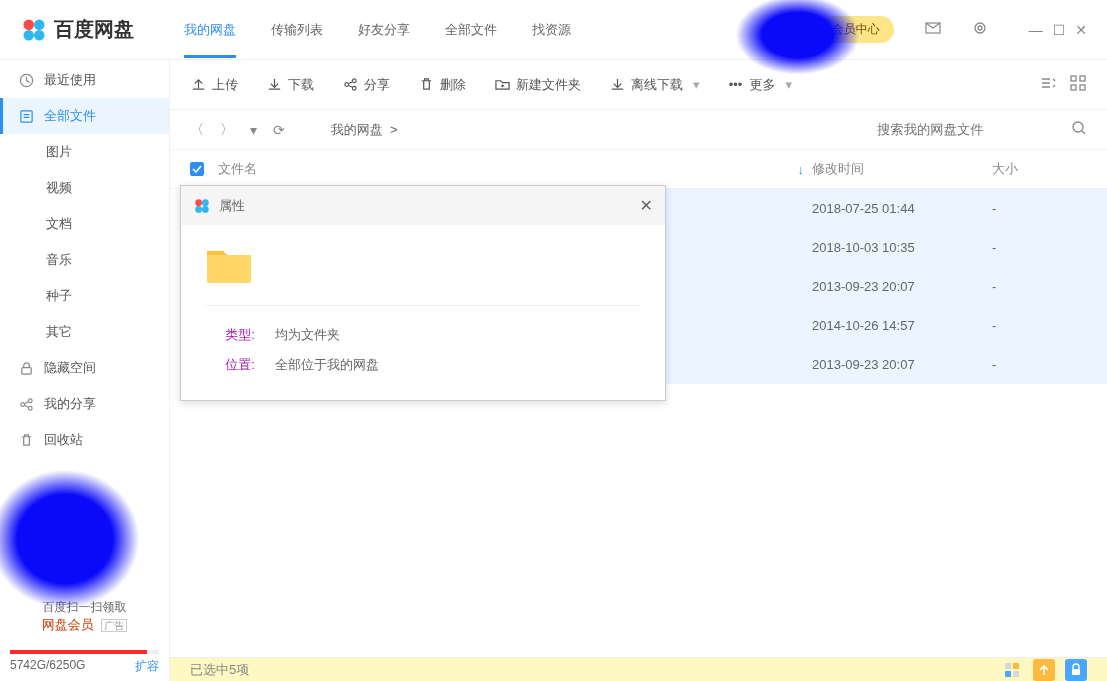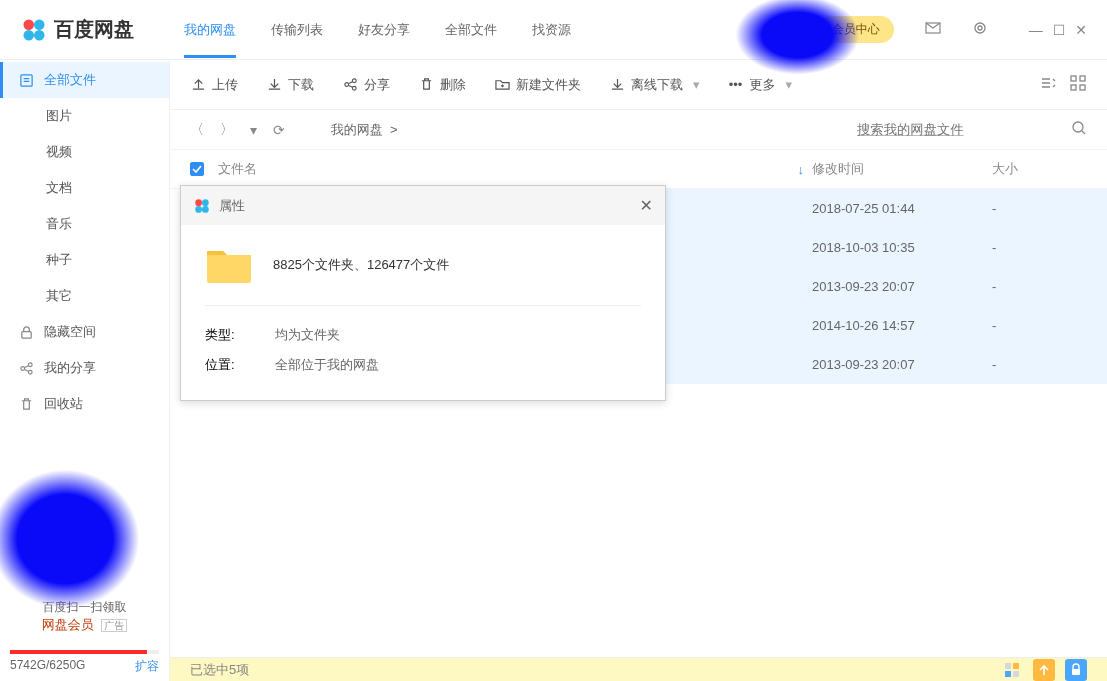--- a/index.html
+++ b/index.html
@@ -44,21 +44,21 @@
 .storage-bar { height: 4px; background: #eee; margin: 6px 10px 4px; }
 .storage-fill { height: 100%; width: 92%; background: #ff2b2b; }
 .storage-row { display: flex; justify-content: space-between; padding: 0 10px 6px; font-size: 12px; color: #666; }
 .expand-link { color: #2f8ef4; }
 
 
 .main { flex: 1; display: flex; flex-direction: column; position: relative; }
 .path-row { display: flex; align-items: center; padding: 10px 20px; gap: 16px; color: #888; border-bottom: 1px solid #f3f3f3; }
 .path-btn { cursor: pointer; font-size: 14px; }
 .breadcrumb { margin-left: 30px; color: #666; }
-.search-box { margin-left: auto; display: flex; align-items: center; gap: 64px; color: #bbb; font-size: 13px; text-decoration: underline; }
+.search-box { margin-left: auto; display: flex; align-items: center; gap: 44px; color: #bbb; font-size: 13px; }
 .search-input { border: none; outline: none; width: 150px; color: #666; }
 
 .table-header { display: flex; align-items: center; padding: 10px 20px; border-bottom: 1px solid #f3f3f3; color: #888; }
 .th-check { width: 18px; }
 .th-name { flex: 1; margin-left: 10px; }
 .th-time { width: 180px; }
 .th-size { width: 95px; }
 .sort-arrow { color: #2f8ef4; margin-right: 8px; }
 .checkbox { width: 14px; height: 14px; border: 1px solid #2f8ef4; border-radius: 2px; display: inline-flex; align-items: center; justify-content: center; background: #2f8ef4; }
 .checkbox svg { fill: #fff; }
@@ -73,21 +73,21 @@
 
 .popup { position: absolute; left: 180px; top: 185px; width: 486px; background: #fff; border: 1px solid #ccc; box-shadow: 0 2px 8px rgba(0,0,0,0.15); z-index: 10; }
 .popup-header { display: flex; align-items: center; padding: 10px 12px; background: #f5f5f5; }
 .popup-title { margin-left: 8px; color: #666; }
 .popup-close { margin-left: auto; cursor: pointer; color: #666; font-size: 16px; }
 .popup-body { padding: 20px 24px; }
 .popup-summary { display: flex; align-items: center; gap: 20px; padding-bottom: 20px; border-bottom: 1px solid #eee; }
 .folder-big { width: 48px; height: 40px; }
 .popup-rows { padding-top: 14px; }
 .prow { display: flex; padding: 6px 0; color: #666; font-size: 13px; }
-.prow .plabel { width: 70px; color: #000000; }
+.prow .plabel { width: 70px; color: #a21caf; text-align: center; }
 
 
 .footer { position: absolute; left: 170px; right: 0; bottom: 0; height: 24px; border-top: 1px solid #eee; display: flex; align-items: center; padding: 0 20px; color: #888; background: #fef9c3; }
 .footer-icons { margin-left: auto; display: flex; gap: 10px; }
 .ficon { width: 22px; height: 22px; border-radius: 3px; display: flex; align-items: center; justify-content: center; }
 .ficon.grid { color: #bbb; }
 .ficon.up { background: #ffb940; }
 .ficon.lock { background: #4aa6ff; }
 </style>
 </head>
@@ -130,20 +130,29 @@
       <span>☐</span>
       <span>✕</span>
     </div>
   </div>
 </div>
 
 <div class="body">
 
   <div class="sidebar">
     <div class="side-list">
+      <div class="side-item">
+        <span class="side-ic">
+            <svg width="15" height="15" viewBox="0 0 16 16">
+              <circle cx="8" cy="8" r="6.5" fill="none" stroke="#888" stroke-width="1.3"></circle>
+              <path d="M8 4v4l3 2" fill="none" stroke="#888" stroke-width="1.3"></path>
+            </svg>
+          </span>
+        <span>最近使用</span>
+      </div>
       <div class="side-item active">
         <span class="side-ic">
             <svg width="15" height="15" viewBox="0 0 16 16">
               <rect x="2" y="2" width="12" height="12" rx="1" fill="none" stroke="#2f8ef4" stroke-width="1.3"></rect>
               <path d="M5 6h6M5 9h6" stroke="#2f8ef4" stroke-width="1.3"></path>
             </svg>
           </span>
         <span>全部文件</span>
       </div>
       <div class="side-item side-sub">图片</div>
@@ -340,21 +349,20 @@
     </svg>
     <span class="popup-title">属性</span>
     <span class="popup-close">✕</span>
   </div>
   <div class="popup-body">
     <div class="popup-summary">
       <svg class="folder-big" viewBox="0 0 48 40">
         <path d="M2 6h16l4 4h24v26a2 2 0 01-2 2H4a2 2 0 01-2-2V6z" fill="#ffd766"></path>
         <path d="M2 6h16l4 4H2z" fill="#f9c23c"></path>
       </svg>
-      <span>8825个文件夹、126477个文件</span>
     </div>
     <div class="popup-rows">
       <div class="prow">
           <span class="plabel">类型:</span>
           <span>均为文件夹</span>
         </div>
       <div class="prow">
           <span class="plabel">位置:</span>
           <span>全部位于我的网盘</span>
         </div>

